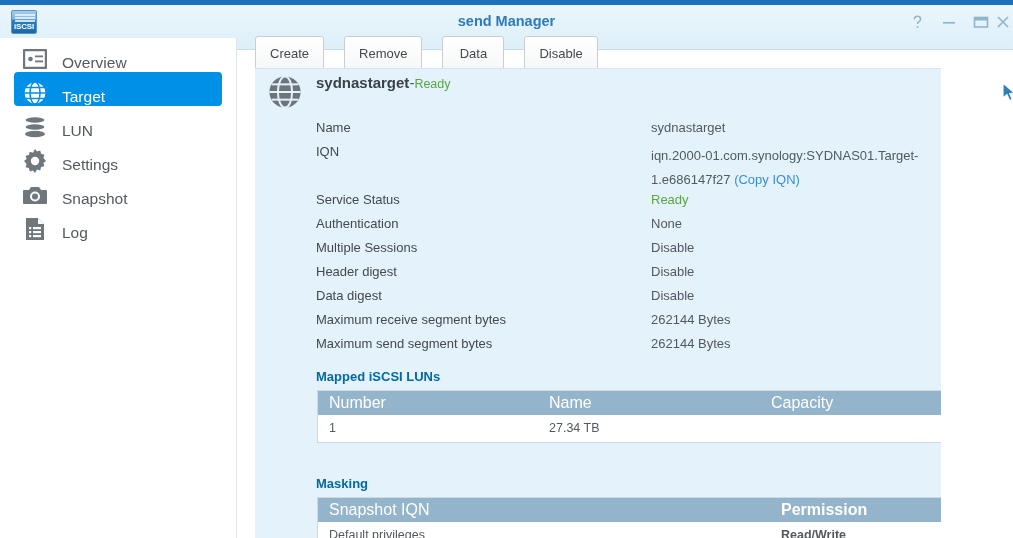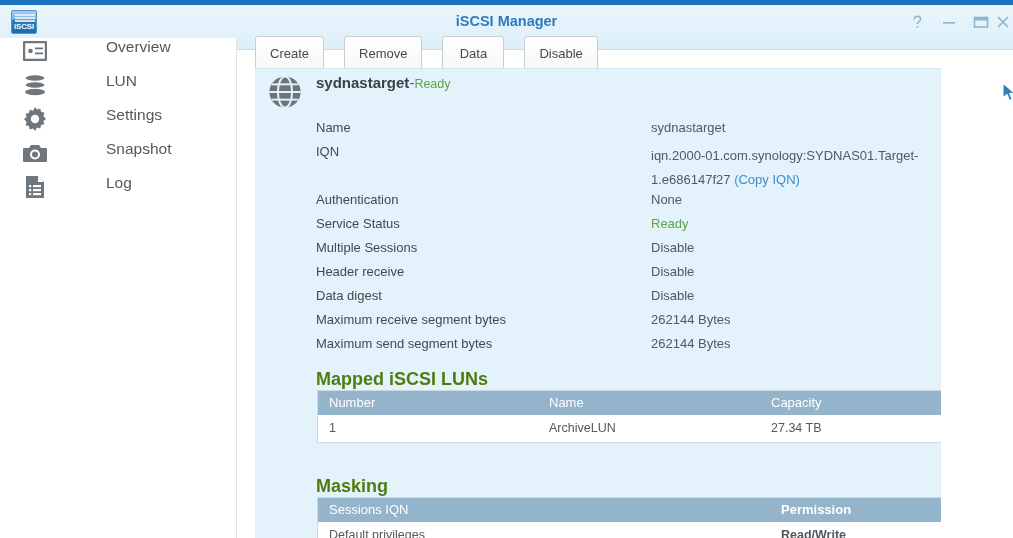--- a/index.html
+++ b/index.html
@@ -77,24 +77,23 @@
   .sidebar {
     position: absolute; left: 0; top: 38px;
     width: 237px; height: 500px;
     background: #ffffff;
     border-right: 1px solid #dfe4e8;
   }
   .side-item {
     position: relative;
     height: 34px;
     margin: 0 14px;
-    display: flex; align-items: flex-start;
+    display: flex; align-items: flex-end;
     border-radius: 4px;
     color: #5d6267;
-    gap: 44px;
   }
   .side-item + .side-item { margin-top: 0; }
   .side-item .ic {
     width: 26px; height: 26px;
     margin-left: 8px; margin-right: 14px;
     display: flex; align-items: center; justify-content: center;
     flex: 0 0 auto;
     color: #6f767c;
   }
   .side-item .lb {
@@ -174,35 +173,35 @@
     white-space: nowrap;
   }
   .drow .v.ok { color: #5aa545; }
   .drow.tall { height: 48px; }
   .drow.tall .v { white-space: normal; width: 300px; line-height: 24px; }
   .lnk { color: #3a8ed0; }
 
   
   .sec-title {
     position: absolute; left: 61px;
-    font-size: 18px; font-weight: bold; color: #4d7c0f;
+    font-size: 13px; font-weight: bold; color: #0369a1;
   }
   .tbl {
     position: absolute; left: 62px;
     width: 675px;
     border: 1px solid #cfd9e0;
     background: #ffffff;
   }
   .tbl .thead {
     display: flex;
     height: 24px;
     background: #93b4cb;
   }
   .tbl .thead .c {
-    font-size: 13px; color: #ffffff;
+    font-size: 16px; color: #ffffff;
     line-height: 24px;
     padding-left: 11px;
     overflow: hidden; white-space: nowrap;
   }
   .tbl .trow {
     display: flex;
     height: 27px;
     background: #ffffff;
   }
   .tbl .trow .c {
@@ -236,21 +235,21 @@
 
     <div class="app-icon">
       <div class="bars">
         <i></i>
           <i></i>
           <i></i>
       </div>
       <div class="lbl">iSCSI</div>
     </div>
 
-    <div class="title-text">iSCSI Manager</div>
+    <div class="title-text">send Manager</div>
 
     <div class="win-btns">
       <div class="win-btn">
         <svg width="13" height="14" viewBox="0 0 13 14">
           <path d="M3.2 4.3c0-1.8 1.4-3 3.2-3s3.2 1.2 3.2 2.9c0 1.4-.9 2-1.9 2.6-.8.5-1.1.9-1.1 1.7v.6" fill="none" stroke="#8fb4cd" stroke-width="1.5"></path>
           <rect x="5.7" y="11.2" width="1.6" height="1.6" fill="#8fb4cd"></rect>
         </svg>
       </div>
       <div class="win-btn">
         <svg width="14" height="14" viewBox="0 0 14 14">
@@ -278,20 +277,35 @@
         <svg width="24" height="20" viewBox="0 0 24 20">
           <rect x="1" y="1" width="22" height="18" rx="1" fill="none" stroke="currentColor" stroke-width="2.4"></rect>
           <circle cx="7.5" cy="10" r="2.3" fill="currentColor"></circle>
           <rect x="12" y="6.5" width="8" height="1.8" fill="currentColor"></rect>
           <rect x="12" y="11.5" width="8" height="1.8" fill="currentColor"></rect>
         </svg>
       </span>
       <span class="lb">Overview</span>
     </div>
 
+    <div class="side-item active">
+      <span class="ic">
+        <svg width="24" height="24" viewBox="0 0 24 24">
+          <circle cx="12" cy="12" r="11" fill="currentColor"></circle>
+          <g fill="none" stroke="#0090e7" stroke-width="1.5">
+            <circle cx="12" cy="12" r="11.2"></circle>
+            <ellipse cx="12" cy="12" rx="5" ry="11"></ellipse>
+            <line x1="1" y1="12" x2="23" y2="12"></line>
+            <line x1="2.6" y1="6.5" x2="21.4" y2="6.5"></line>
+            <line x1="2.6" y1="17.5" x2="21.4" y2="17.5"></line>
+          </g>
+        </svg>
+      </span>
+      <span class="lb">Target</span>
+    </div>
 
     <div class="side-item">
       <span class="ic">
         <svg width="24" height="22" viewBox="0 0 24 22">
           <ellipse cx="12" cy="4" rx="10" ry="3.3" fill="currentColor"></ellipse>
           <ellipse cx="12" cy="11" rx="10" ry="3.3" fill="currentColor"></ellipse>
           <ellipse cx="12" cy="18" rx="10" ry="3.3" fill="currentColor"></ellipse>
           <ellipse cx="12" cy="4" rx="10" ry="3.3" fill="none" stroke="#ffffff" stroke-width="1.1"></ellipse>
           <ellipse cx="12" cy="11" rx="10" ry="3.3" fill="none" stroke="#ffffff" stroke-width="1.1"></ellipse>
         </svg>
@@ -373,36 +387,36 @@
       </div>
 
       <div class="drow tall">
         <span class="k">IQN</span>
         <span class="v"><span>iqn.2000-01.com.synology:SYDNAS01.Target-1.e686147f27</span>
           <span class="lnk">(Copy IQN)</span>
         </span>
       </div>
 
       <div class="drow">
+        <span class="k">Service Status</span>
+        <span class="v ok">Ready</span>
+      </div>
+
+      <div class="drow">
         <span class="k">Authentication</span>
         <span class="v">None</span>
       </div>
 
       <div class="drow">
-        <span class="k">Service Status</span>
-        <span class="v ok">Ready</span>
-      </div>
-
-      <div class="drow">
         <span class="k">Multiple Sessions</span>
         <span class="v">Disable</span>
       </div>
 
       <div class="drow">
-        <span class="k">Header receive</span>
+        <span class="k">Header digest</span>
         <span class="v">Disable</span>
       </div>
 
       <div class="drow">
         <span class="k">Data digest</span>
         <span class="v">Disable</span>
       </div>
 
       <div class="drow">
         <span class="k">Maximum receive segment bytes</span>
@@ -418,30 +432,29 @@
     <div class="sec-title" style="top:300px">Mapped iSCSI LUNs</div>
 
     <div class="tbl" style="top:321px">
       <div class="thead">
         <div class="c col-a">Number</div>
         <div class="c col-b">Name</div>
         <div class="c col-c">Capacity</div>
       </div>
       <div class="trow">
         <div class="c col-a">1</div>
-        <div class="c col-b">ArchiveLUN</div>
         <div class="c col-c">27.34 TB</div>
       </div>
     </div>
 
     <div class="sec-title" style="top:407px">Masking</div>
 
     <div class="tbl" style="top:428px">
       <div class="thead">
-        <div class="c mcol-a">Sessions IQN</div>
+        <div class="c mcol-a">Snapshot IQN</div>
         <div class="c mcol-b">Permission</div>
       </div>
       <div class="trow">
         <div class="c mcol-a">Default privileges</div>
         <div class="c mcol-b">Read/Write</div>
       </div>
     </div>
   </div>
 
   <div class="cursor">

